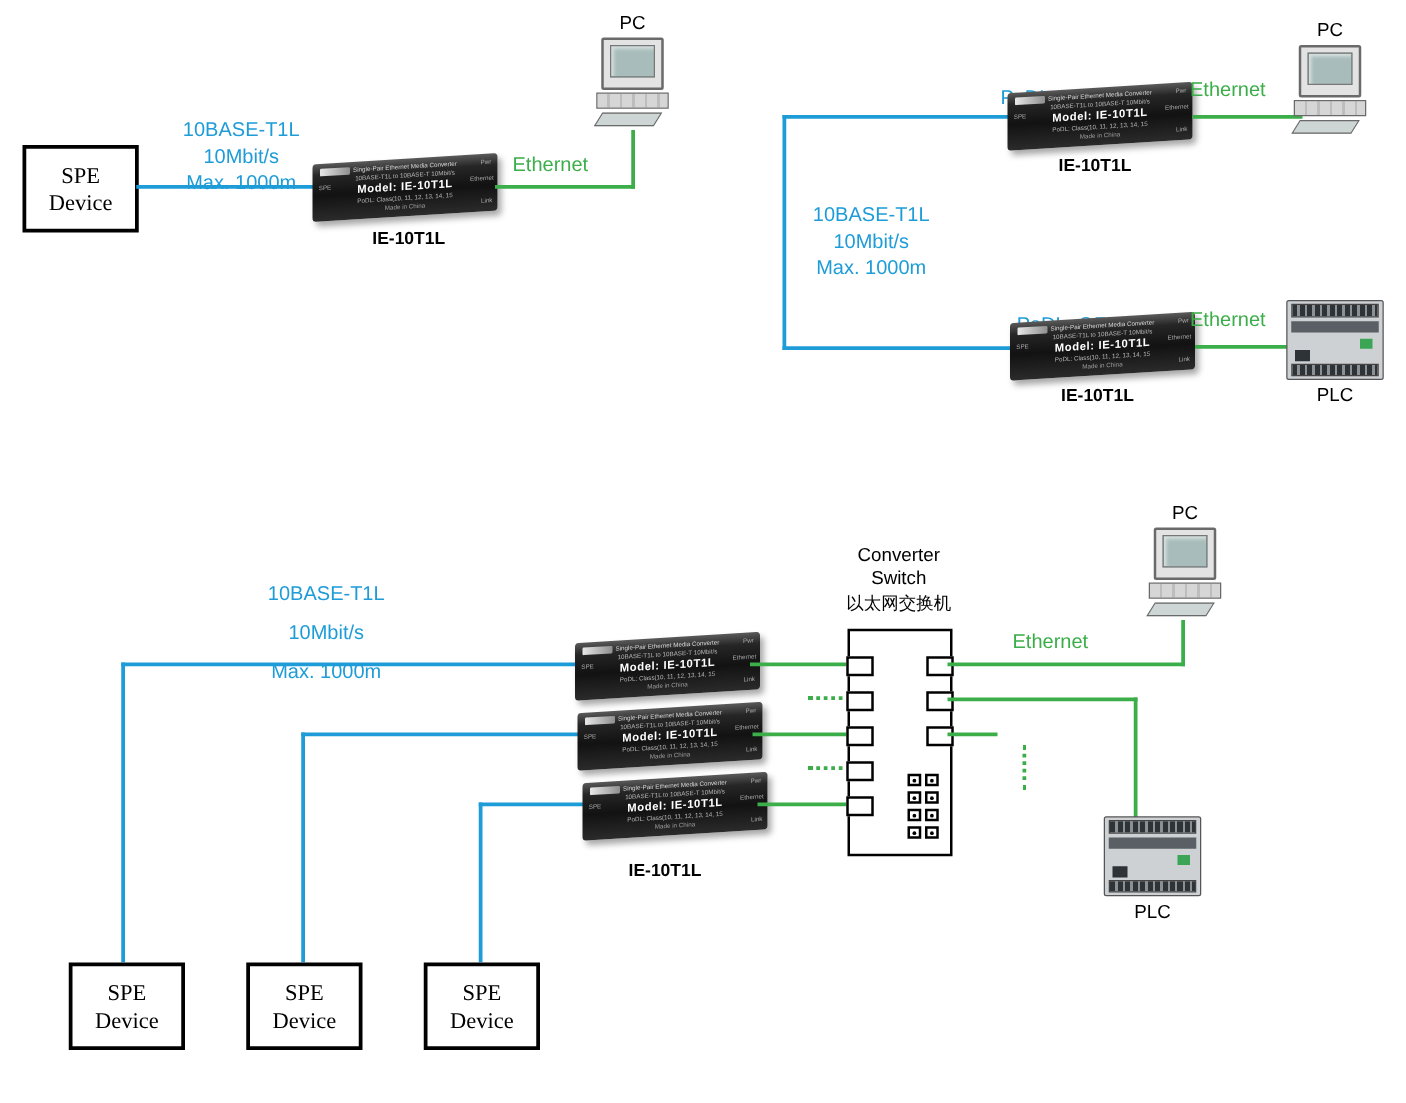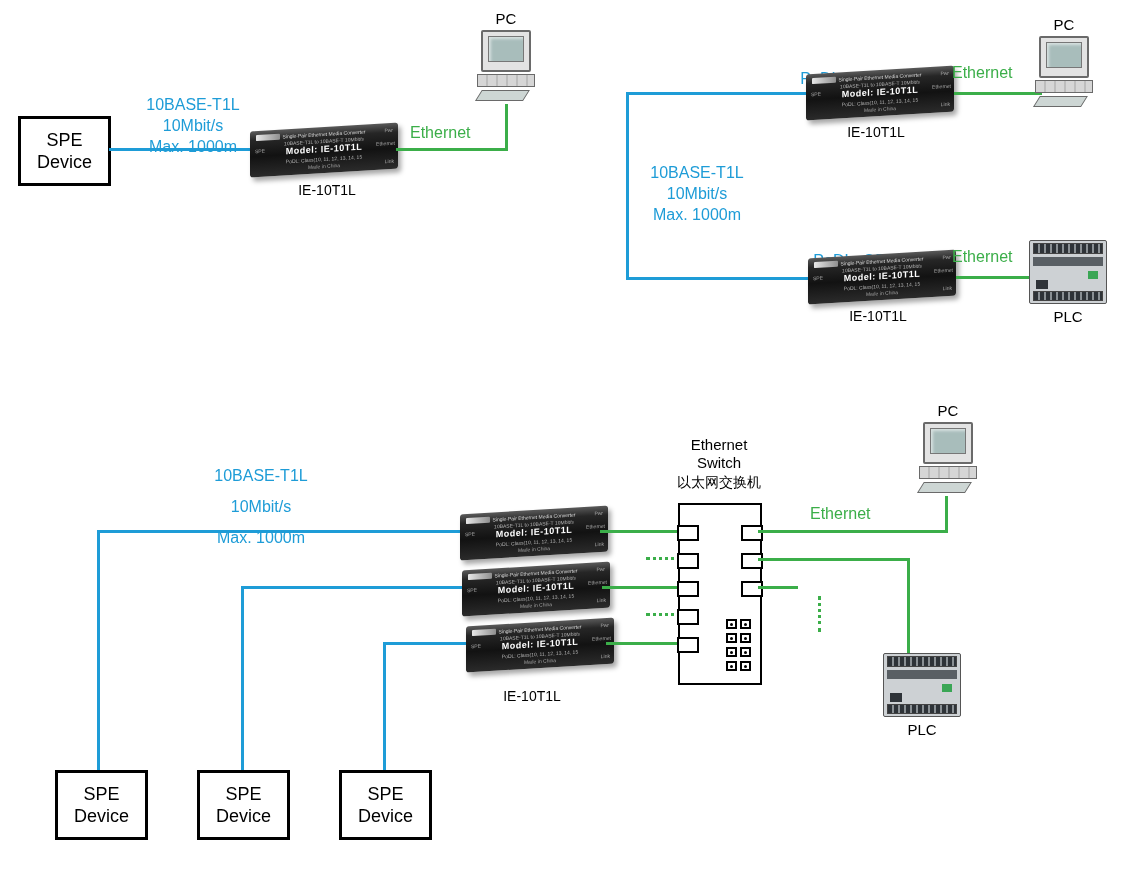--- a/index.html
+++ b/index.html
@@ -11,24 +11,24 @@
   .line.green { background:#3bae49; }
   .hline { height:3px; }
   .vline { width:3px; }
   .dotted-h { position:absolute; height:0; border-top:3px dotted #3bae49; }
   .dotted-v { position:absolute; width:0; border-left:3px dotted #3bae49; }
 
   
   .blue-label { position:absolute; color:#1e9cd7; font-size:16px; text-align:center; line-height:21px;margin-top:22px; }
   .blue-label.wide { line-height:31px; }
   .green-label { position:absolute; color:#3bae49; font-size:16px; }
-  .black-label { position:absolute; color:#000; font-size:14px; text-align:center; }
-
-  
-  .spe-slot { position:absolute; width:103px; height:70px; }
+  .black-label { position:absolute; color:#000; font-size:14px; text-align:center;font-weight:bold; }
+
+  
+  .spe-slot { position:absolute; width:103px; height:70px;font-family:Liberation Serif, serif; }
   .spe-box { width:93px; height:70px; border:3px solid #000; background:#fff; display:flex; align-items:center; justify-content:center; text-align:center; font-size:18px; line-height:1.25; color:#000; }
   .spe-box span { display:inline-block; width:64px; }
 
   
   .mc-slot { position:absolute; width:148px; height:46px; }
   .mc-body { position:absolute; inset:0; background:linear-gradient(180deg,#5a5a5a 0%,#262626 20%,#121212 55%,#2b2b2b 100%); border-radius:3px; transform:skewY(-3.5deg); box-shadow:3px 4px 5px rgba(0,0,0,.35); color:#c9c9c9; }
   .mc-logo { position:absolute; left:6px; top:4px; width:24px; height:6px; background:linear-gradient(90deg,#e8e8e8,#8f8f8f); border-radius:1px; }
   .mc-t { position:absolute; left:26px; right:26px; text-align:center; white-space:nowrap; overflow:hidden; }
   .mc-title { top:4px; font-size:5px; color:#d8d8d8; }
   .mc-sub { top:11px; font-size:5px; color:#b5b5b5; }
@@ -181,21 +181,21 @@
   <div class="plc-label">PLC</div>
 </div>
 
   <div class="blue-label wide" style="left:196px;top:438px;width:130px;">
     <div>10BASE-T1L</div>
     <div>10Mbit/s</div>
     <div>Max. 1000m</div>
   </div>
 
   <div class="switch-header" style="left:656px;top:436px;width:126px;">
-    <div class="sw-en">Ethernet Switch</div>
+    <div class="sw-en">Converter Switch</div>
     <div class="sw-zh">以太网交换机</div>
   </div>
 
   <div class="line vline" style="left:97px;top:530px;height:240px;"></div>
   <div class="line hline" style="left:97px;top:530px;width:366px;"></div>
   <div class="line vline" style="left:241px;top:586px;height:184px;"></div>
   <div class="line hline" style="left:241px;top:586px;width:226px;"></div>
   <div class="line vline" style="left:383px;top:642px;height:128px;"></div>
   <div class="line hline" style="left:383px;top:642px;width:88px;"></div>
 

